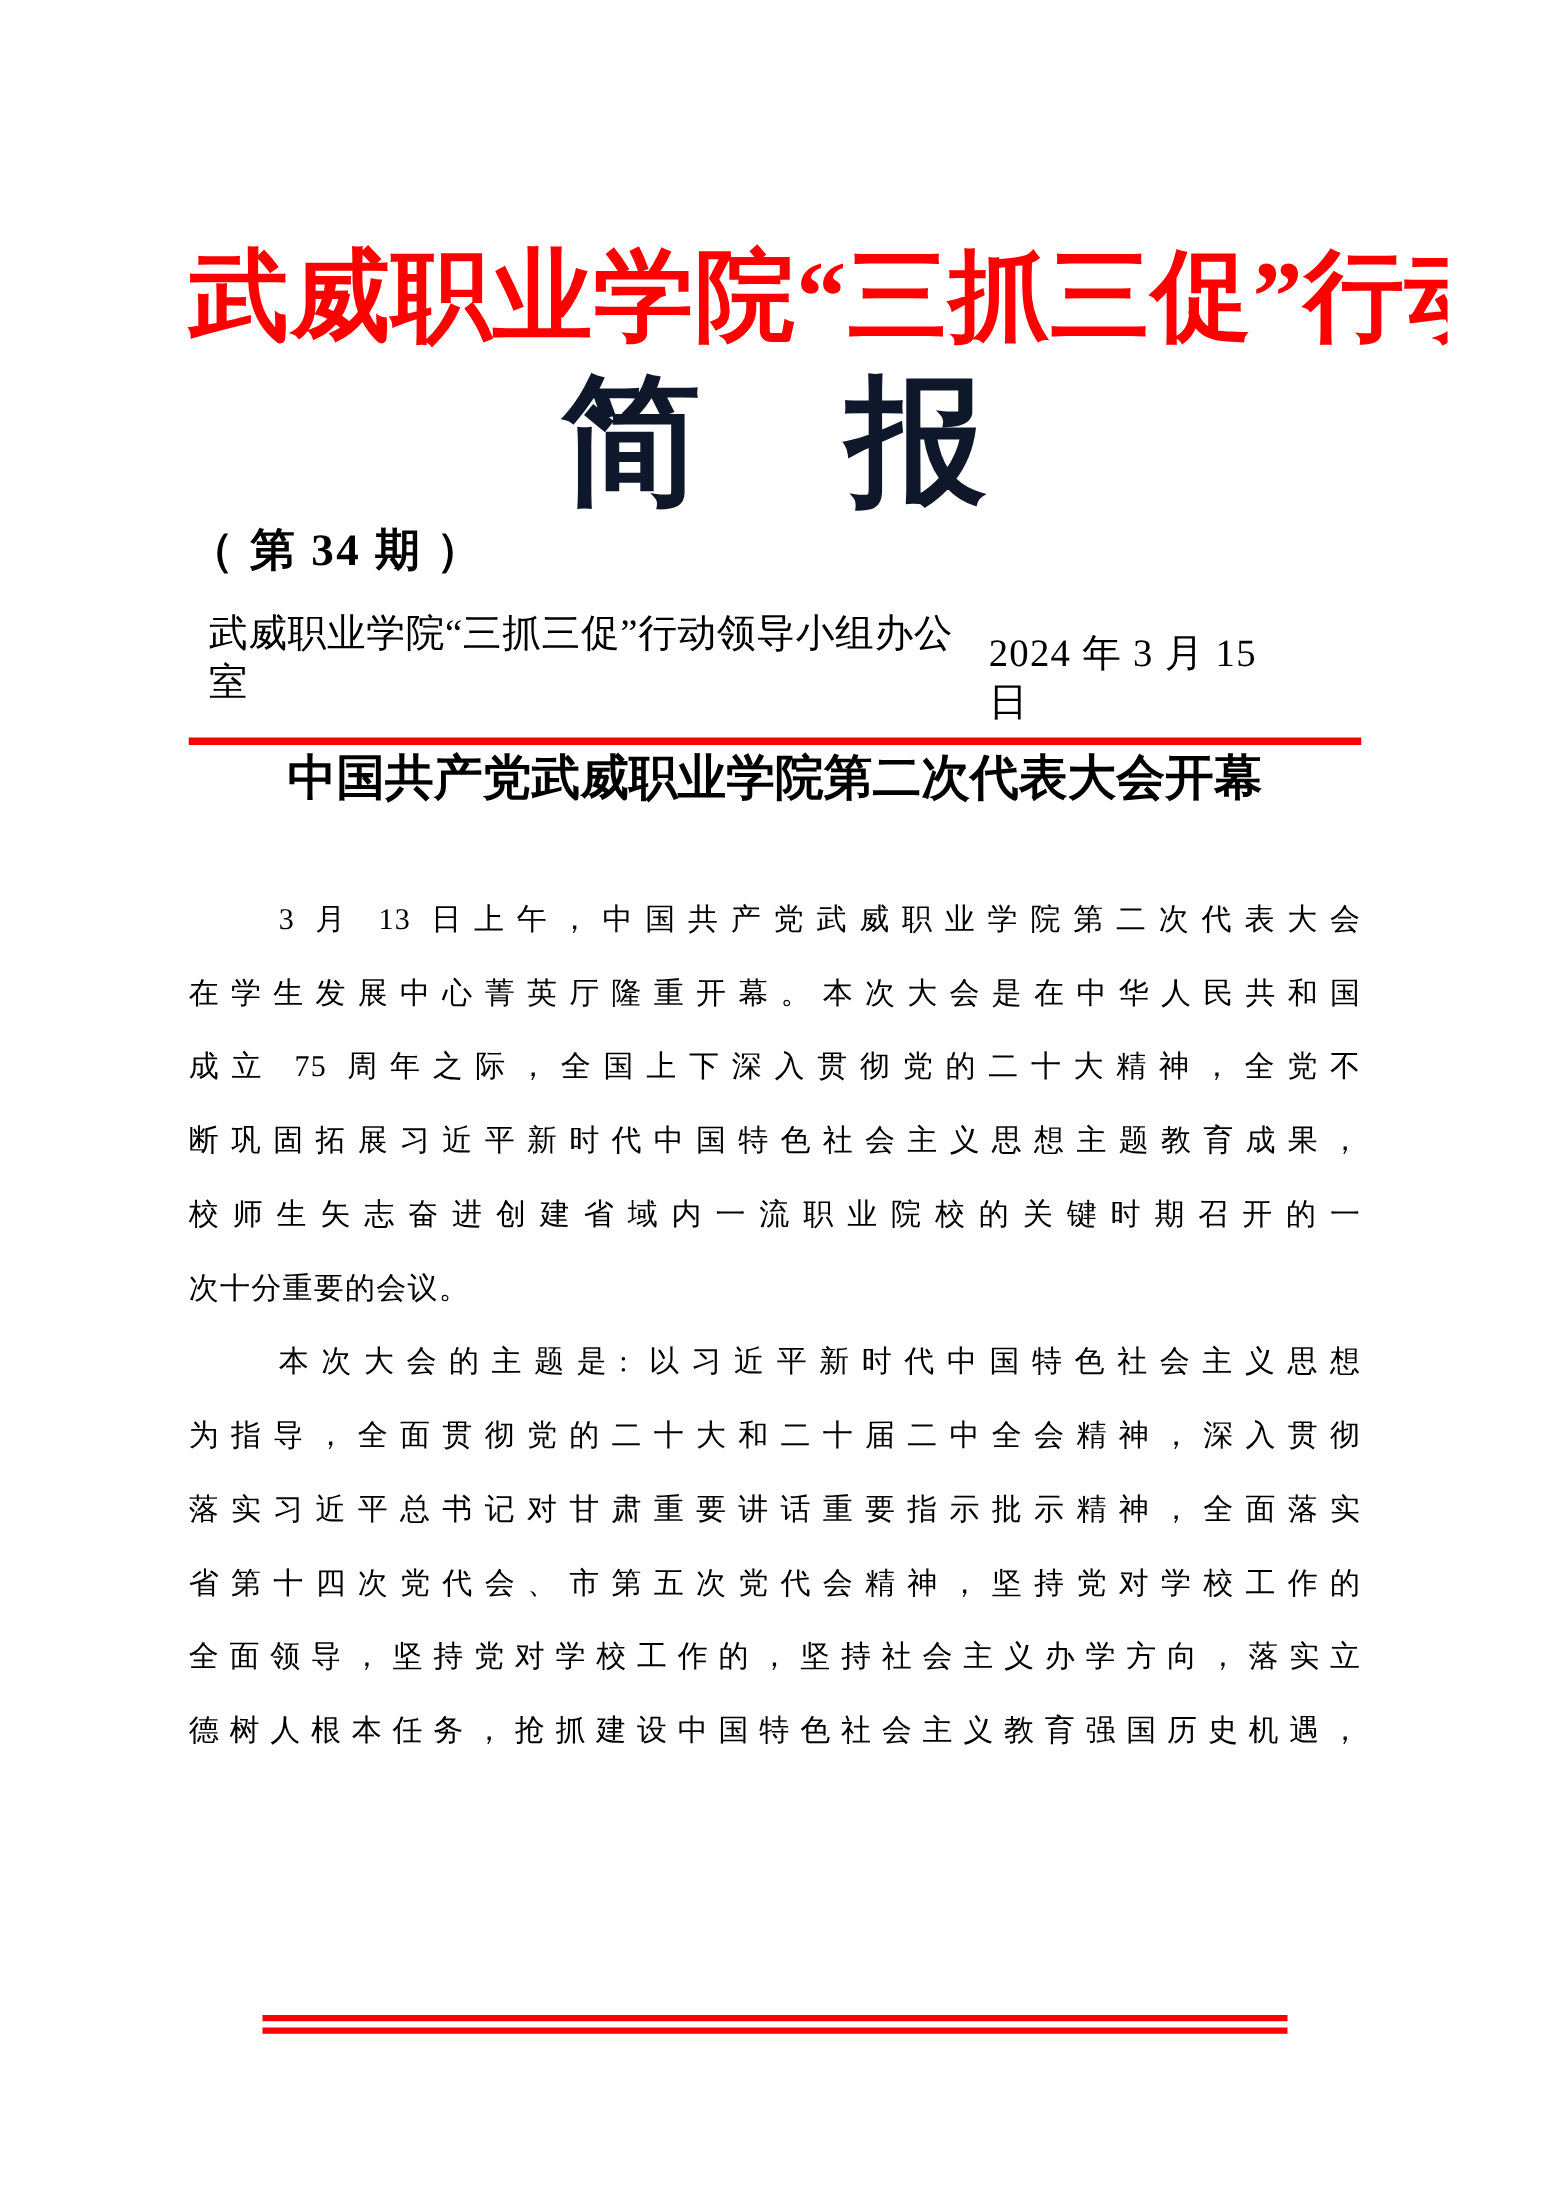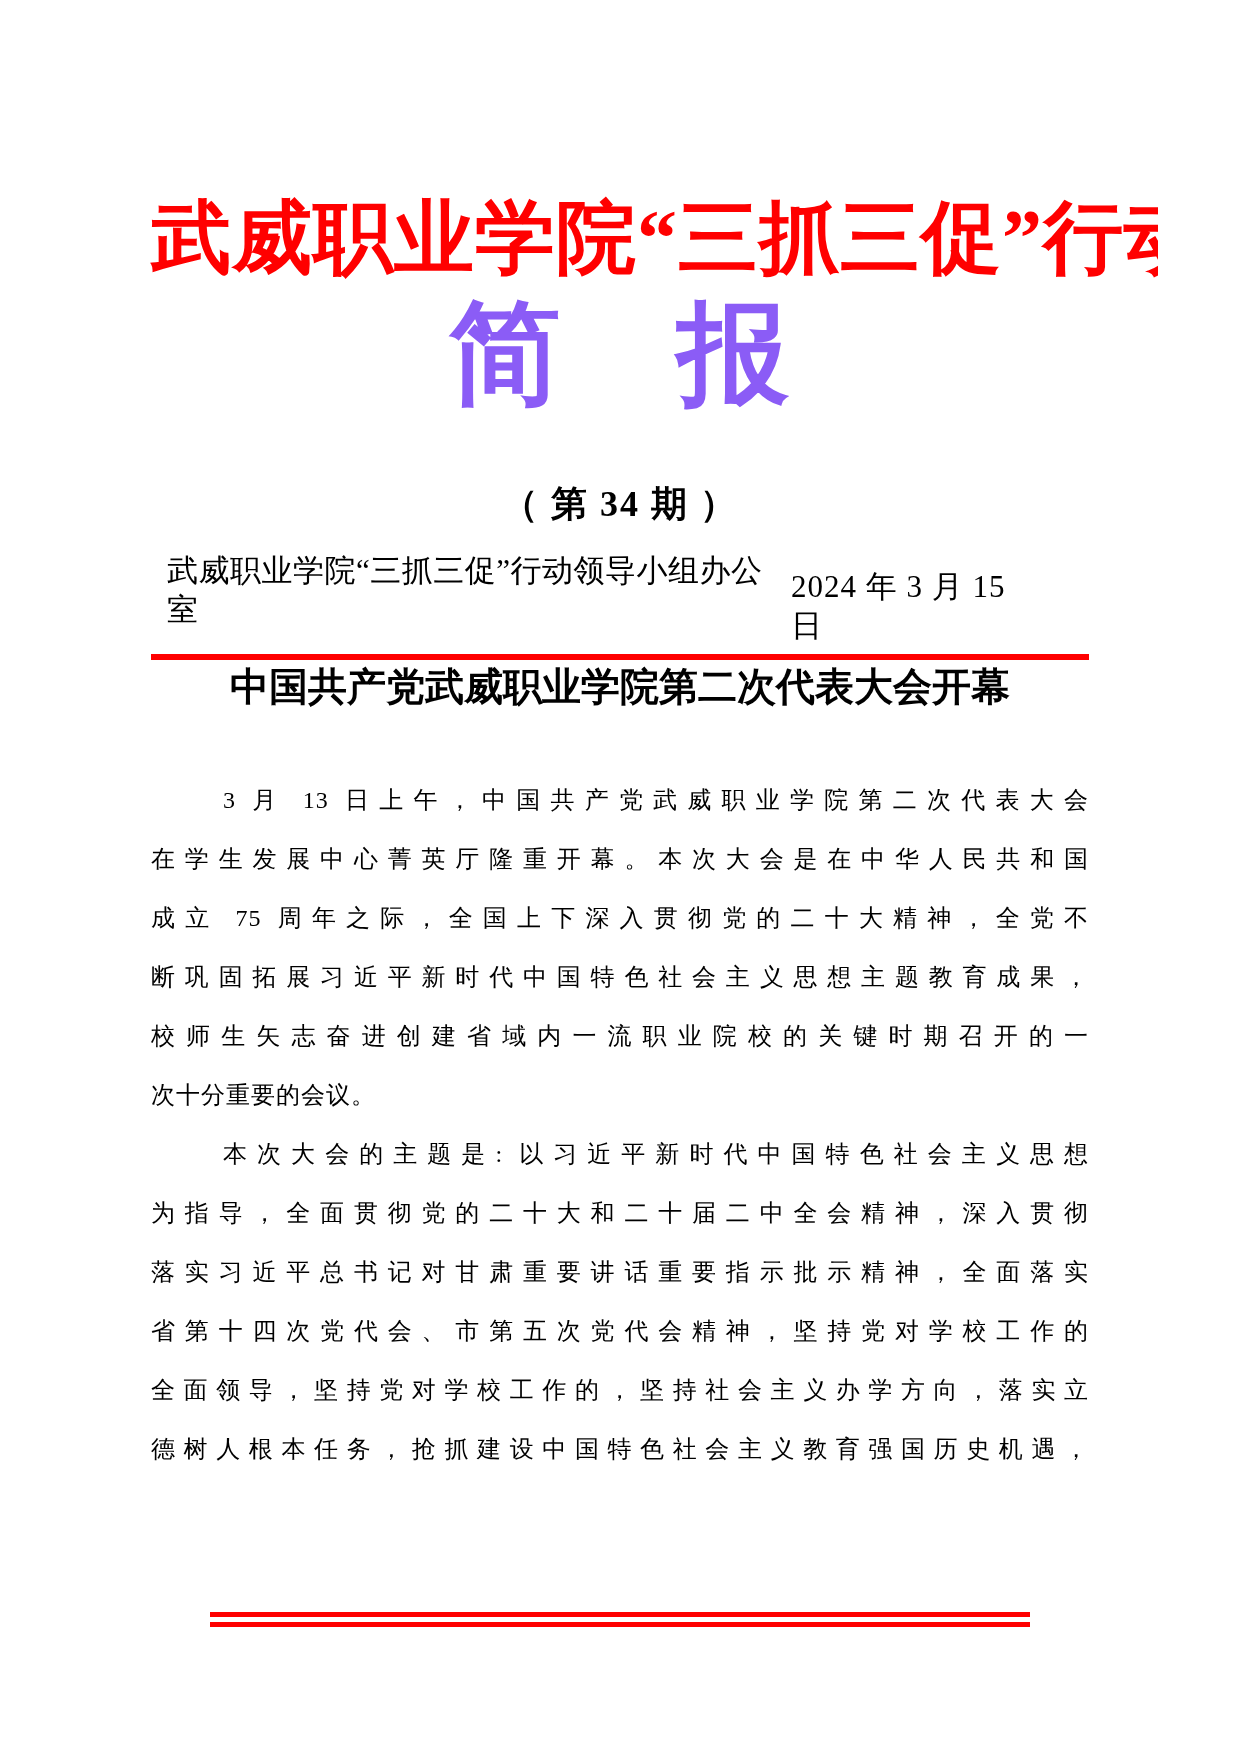--- a/index.html
+++ b/index.html
@@ -25,29 +25,28 @@
     text-align: center;
     color: #ff0000;
     font-weight: 700;
     font-size: 80px;
     line-height: 1.3;
     letter-spacing: 1px;
     white-space: nowrap;
   }
   .title-line2 {
     text-align: center;
-    color: #8b5cf6;
+    color: #0f172a;
     font-weight: 700;
     font-size: 112px;
     line-height: 1.15;
     letter-spacing: 2px;
   }
   .issue-line {
-    margin-top: 64px;
-    text-align: center;
+    text-align: left;
     font-weight: 700;
     font-size: 36px;
     line-height: 1.2;
     letter-spacing: 2px;
   }
   .masthead-row {
     margin-top: 26px;
     display: flex;
     justify-content: space-between;
     align-items: flex-start;

